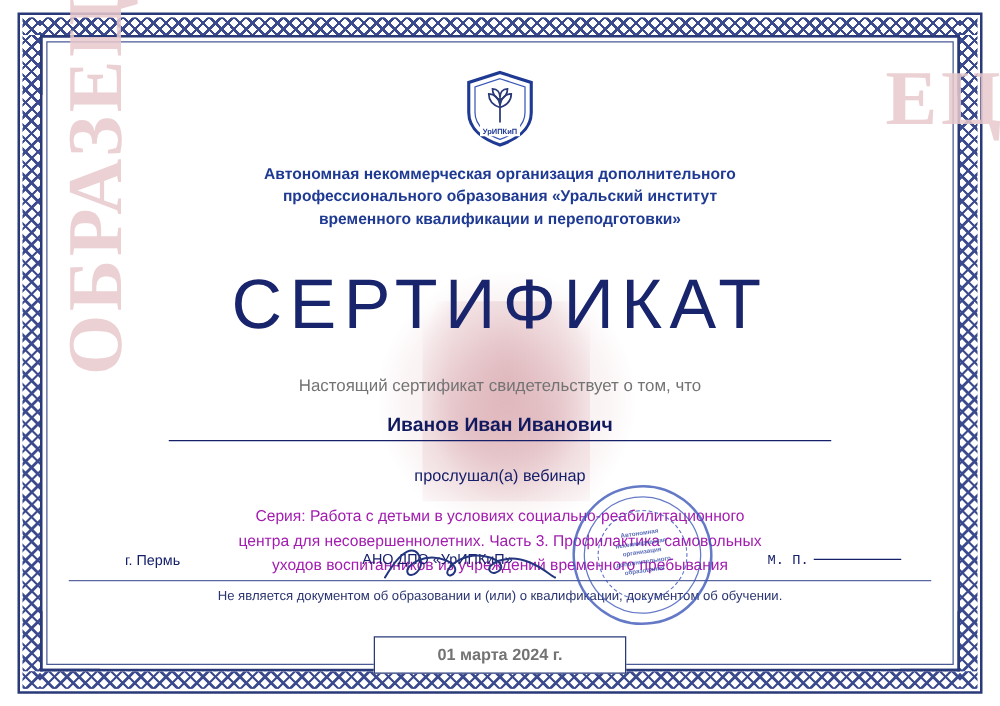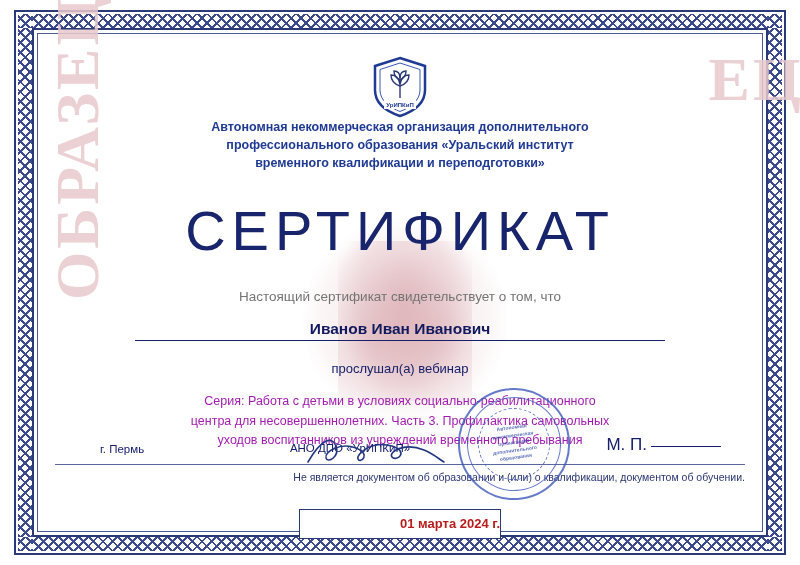--- a/index.html
+++ b/index.html
@@ -108,21 +108,21 @@
     text-align: center;
   }
   .logo-wrap {
     margin-top: 10px;
     height: 62px;
     display: flex;
     align-items: center;
     justify-content: center;
   }
   .org {
-    margin-top: 0;
+    margin-top: 12px;
     font-size: 12.5px;
     font-weight: bold;
     color: #1f3a93;
     line-height: 1.45;
   }
   .title {
     margin-top: 26px;
     font-size: 56px;
     font-weight: normal;
     letter-spacing: 6px;
@@ -174,52 +174,51 @@
     position: absolute;
     left: 180px; bottom: 0;
     width: 230px;
     font-size: 11.5px;
     color: #16206a;
     line-height: 1.5;
   }
   .mp {
     position: absolute;
     right: 24px; bottom: 2px;
-    font-size: 17px;
+    font-size: 11px;
     color: #16206a;
+    font-family: Liberation Mono, monospace;
   }
   .mp .rule {
     display: inline-block;
     width: 70px;
     border-bottom: 1px solid #16206a;
     margin-left: 4px;
     vertical-align: 3px;
   }
   .disclaimer {
     position: absolute;
     left: 0; right: 0; bottom: 40px;
     font-size: 10.5px;
     color: #2b3570;
     border-top: 1px solid #5b68a0;
     padding-top: 6px;
-    text-align: right;
   }
   .date-box {
     position: absolute;
     left: 50%;
     bottom: -16px;
     transform: translateX(-50%);
     width: 200px;
     padding: 6px 0 7px 0;
     border: 1px solid #2a3a78;
     background: #ffffff;
     font-size: 13px;
     font-weight: bold;
-    color: #b91c1c;
-    text-align: right;
+    color: #737373;
   }
 
   
   .stamp {
     position: absolute;
     left: 458px; top: 388px;
     width: 108px; height: 108px;
     border: 2px solid #3b55b8;
     border-radius: 50%;
     opacity: .78;

